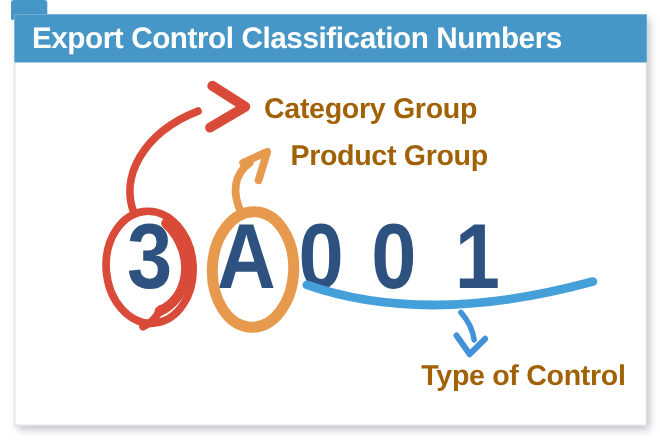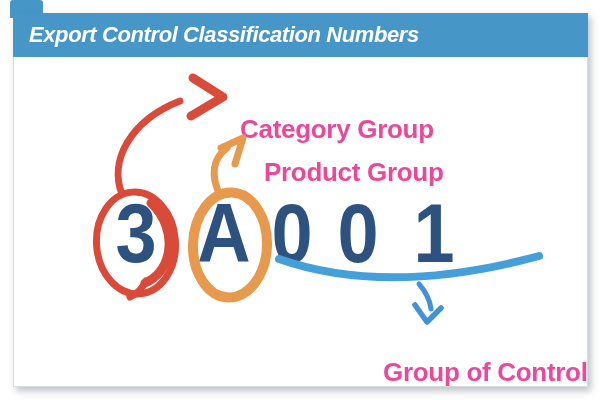--- a/index.html
+++ b/index.html
@@ -19,31 +19,31 @@
     position: absolute; left: 13px; top: 13px; width: 575px; height: 374px;
     box-shadow: 3px 4px 7px rgba(110,120,132,0.45);
     background: #ffffff;
   }
   .header-bar {
     position: absolute; left: 0; top: 0; width: 575px; height: 44px;
     background: #4697c8;
   }
   .header-bar .title {
     display: block; padding-left: 16px; line-height: 44px;
-    font-size: 22px; font-weight: bold; color: #ffffff;
-    letter-spacing: -0.4px; white-space: nowrap; font-style: italic;
+    font-size: 27px; font-weight: bold; color: #ffffff;
+    letter-spacing: -0.4px; white-space: nowrap;
   }
   .canvas {
     position: absolute; left: 0; top: 44px; width: 573px; height: 329px;
     background: #ffffff; border: 1px solid #d7dce1; border-top: none;
   }
 
   .note-label {
-    position: absolute; font-weight: bold; color: #ec4899;
-    font-size: 26px; line-height: 1.1; letter-spacing: -0.3px; white-space: nowrap; margin-top: 31px;
+    position: absolute; font-weight: bold; color: #a16207;
+    font-size: 26px; line-height: 1.1; letter-spacing: -0.3px; white-space: nowrap;
   }
   .lbl-category { left: 240px; top: 84px; }
   .lbl-product  { left: 264px; top: 127px; text-align: right; }
   .lbl-control  { left: 383px; top: 327px; }
 
   .code-char {
     position: absolute; top: 191px;
     font-size: 84px; line-height: 84px; font-weight: bold; color: #2e5280;
     transform: translateX(-50%) scaleX(0.88);
     white-space: pre;
@@ -68,21 +68,21 @@
 
   <div class="card">
     <div class="header-bar">
       <span class="title">Export Control Classification Numbers</span>
     </div>
     <div class="canvas"></div>
   </div>
 
   <span class="note-label lbl-category">Category Group</span>
   <span class="note-label lbl-product">Product Group</span>
-  <span class="note-label lbl-control">Group of Control</span>
+  <span class="note-label lbl-control">Type of Control</span>
 
   <span class="code-char c1">3</span>
   <span class="code-char c2">A</span>
   <span class="code-char c3">0</span>
   <span class="code-char c4">0</span>
   <span class="code-char c5">1</span>
 
   <svg class="overlay" viewBox="0 0 600 400" xmlns="http://www.w3.org/2000/svg">
 
     <g fill="none" stroke-linecap="round" stroke-linejoin="round" stroke="#d94a38">

